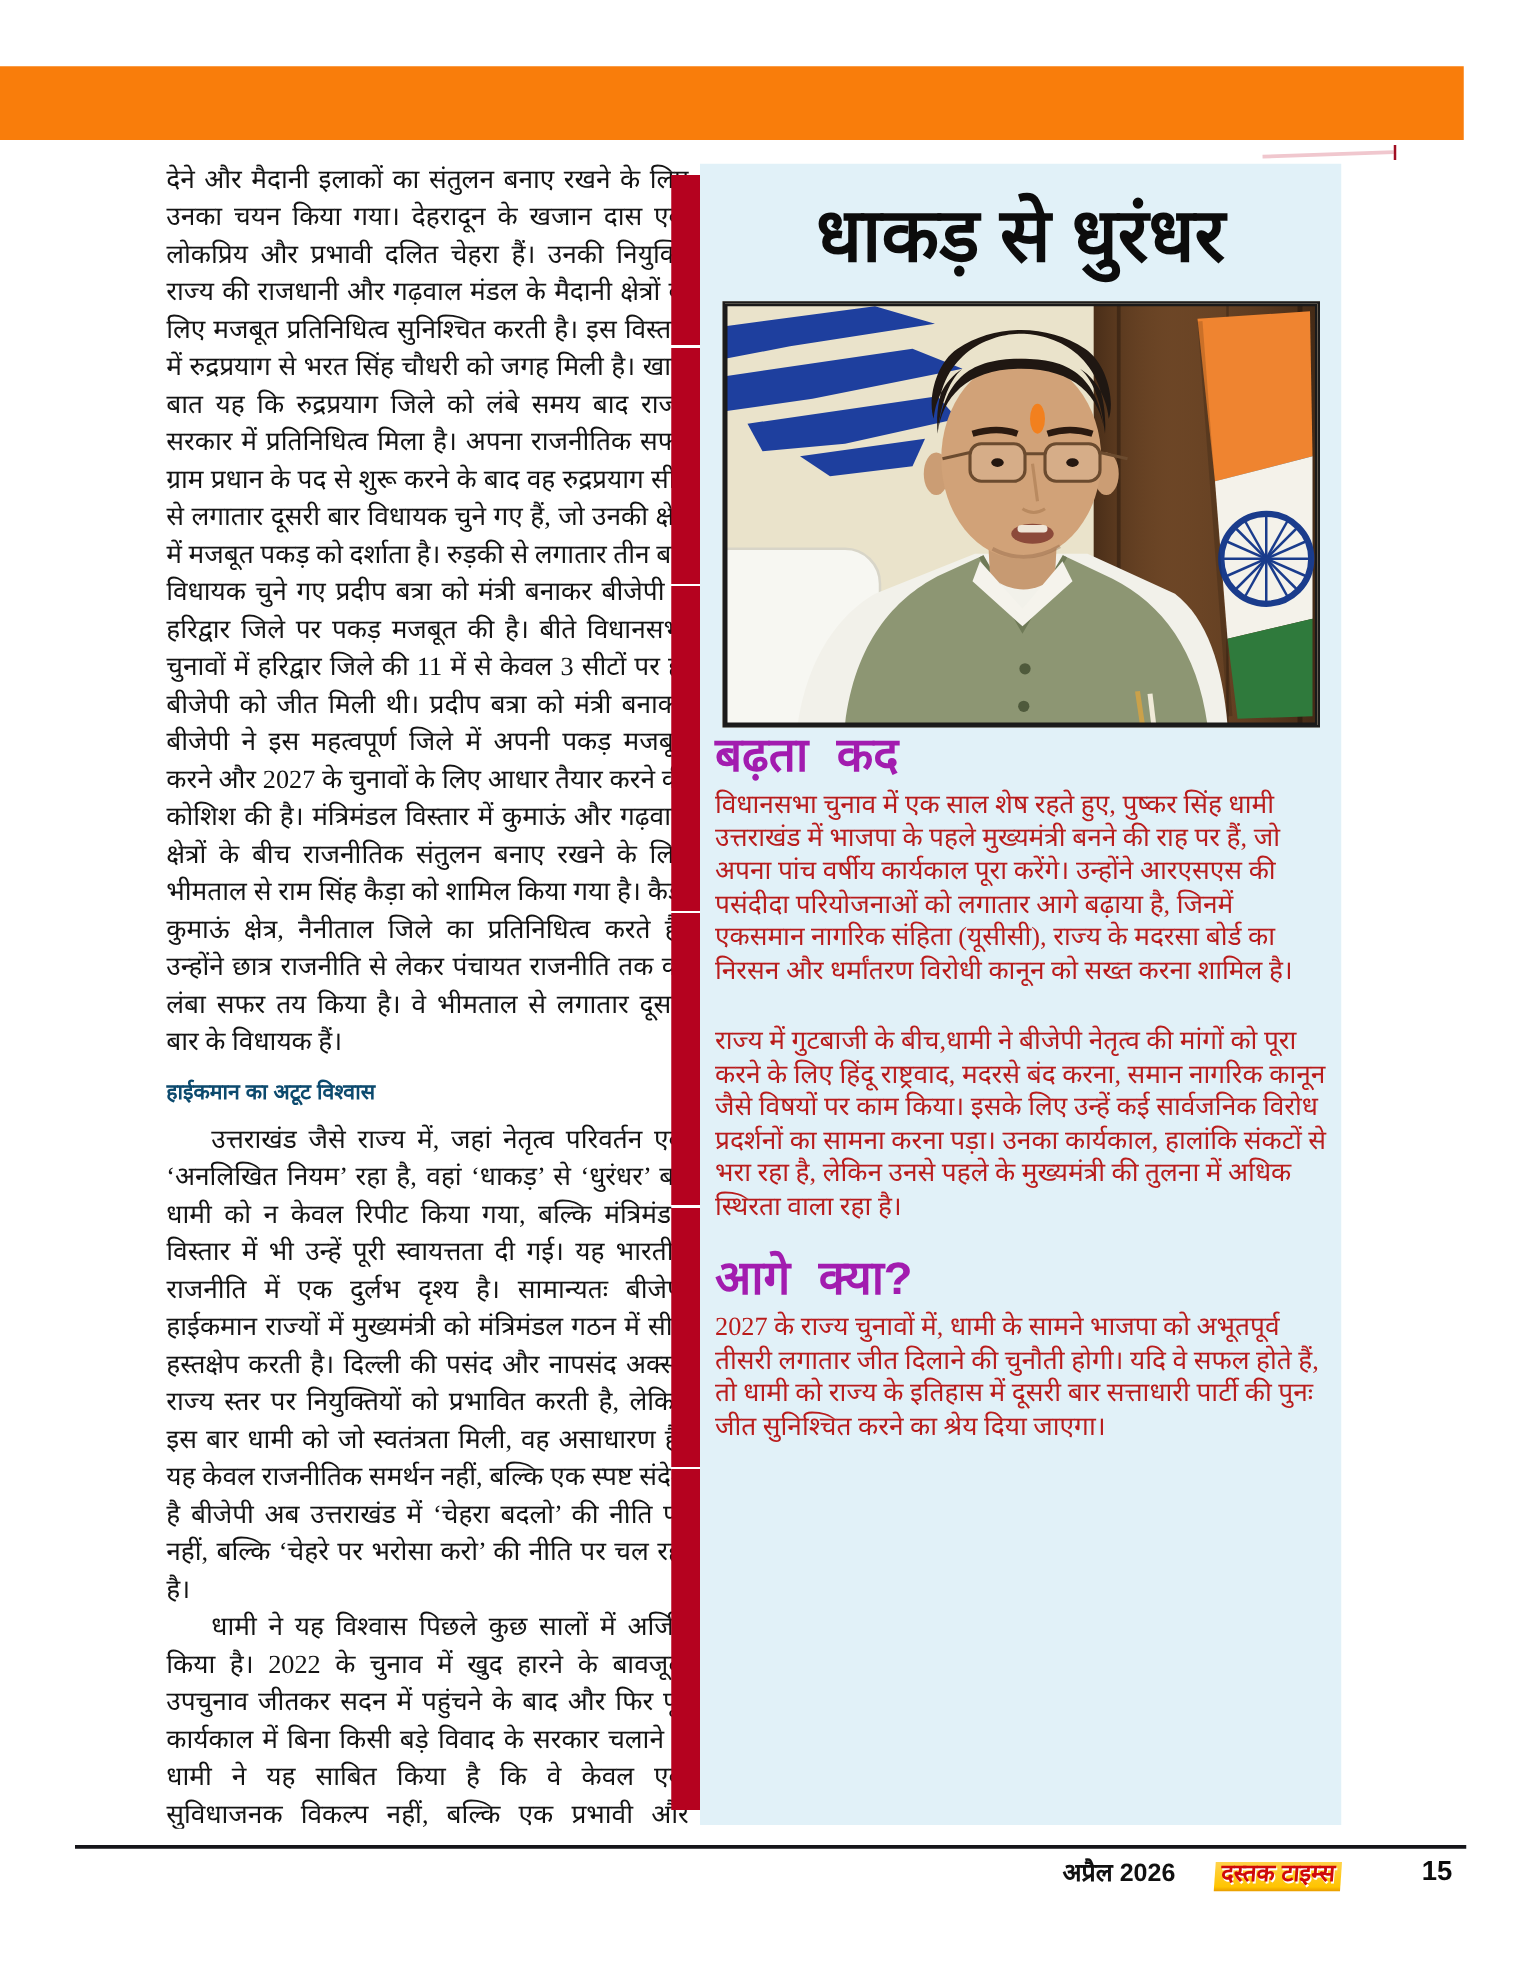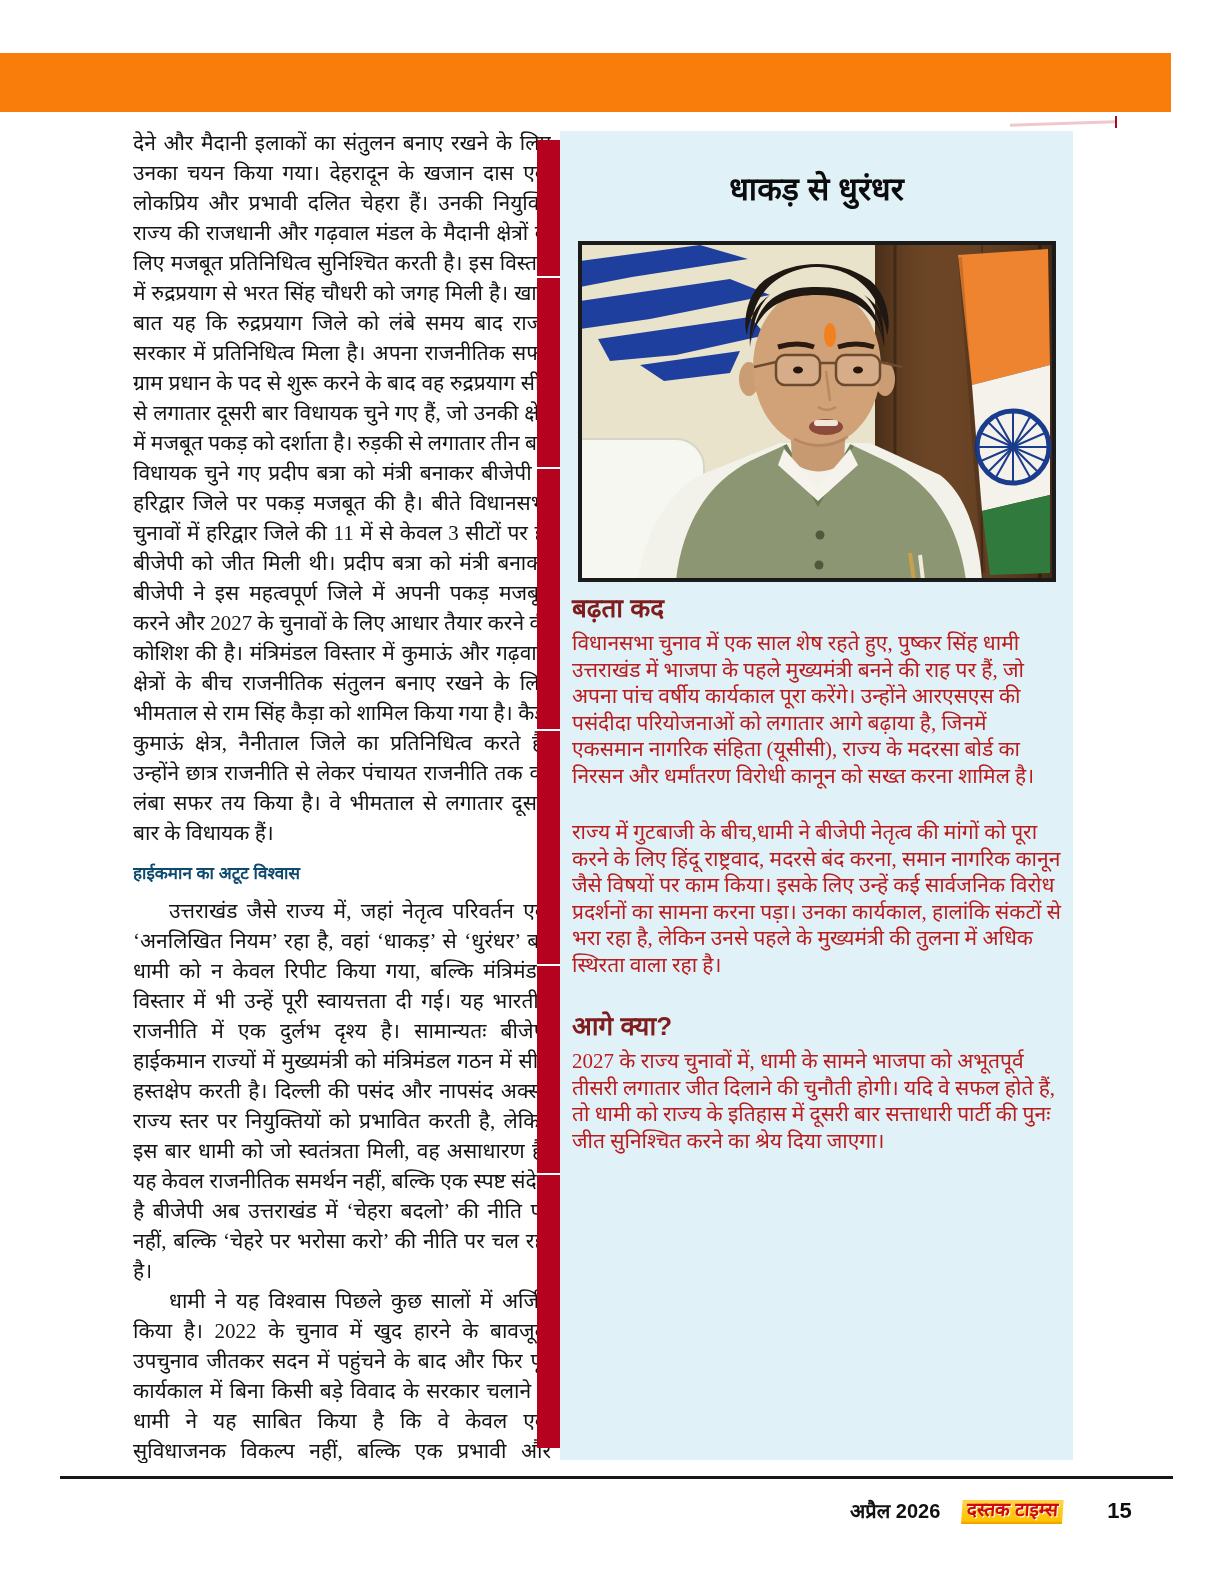--- a/index.html
+++ b/index.html
@@ -59,49 +59,49 @@
     position:absolute;left:1010px;top:122px;width:105px;height:3px;
     background:#f0c7ce;transform:rotate(-2deg);
   }
   .panel-artifact-tick{
     position:absolute;left:1115px;top:116px;width:2px;height:12px;background:#a00d22;
   }
   .panel-title{
     margin:30px 0 0 0;
     text-align:center;
     font-family:"Liberation Sans", sans-serif;
-    font-size:32px;line-height:56px;font-weight:bold;color:#0c0c0c;
+    font-size:60px;line-height:56px;font-weight:bold;color:#0c0c0c;
   }
   .photo-frame{
     width:474px;height:337px;
     margin:24px auto 0 auto;
     border:2px solid #1c1c1c;
     box-sizing:content-box;
     background:#eae3cb;
   }
   .sections{margin-top:8px;}
   .section{margin-top:30px;}
   .section:first-child{margin-top:6px;}
   .section h2{
     margin:0 0 4px 0;
-    font-family:Liberation Sans, sans-serif;
-    font-size:26px;line-height:36px;font-weight:bold;color:#7f1d1d;
+    font-family:Liberation Mono, monospace;
+    font-size:38px;line-height:36px;font-weight:bold;color:#a21caf;
   }
   .section p{
     margin:0;
     font-size:21px;line-height:26.5px;text-align:left;color:#b91c1c;
   }
   
   .footer-line{
     position:absolute;left:60px;top:1476px;width:1113px;height:0;
     border-top:3px solid #15151a;
   }
   .footer-row{
     position:absolute;left:850px;top:1484px;width:280px;height:40px;
-    display:flex;align-items:flex-end;gap:22px;
+    display:flex;align-items:flex-start;gap:32px;
   }
   .footer-date{
     font-family:"Liberation Sans", sans-serif;
     font-size:20px;font-weight:bold;color:#111;white-space:nowrap;
   }
   .magazine-logo{
     font-family:"Liberation Sans", sans-serif;
     font-size:19px;font-weight:800;color:#cf0a0a;
     background:linear-gradient(180deg, rgba(255,211,77,0) 18%, #ffd34d 18%, #ffc400 88%, #e89b00 100%);
     padding:1px 5px 2px 5px;

